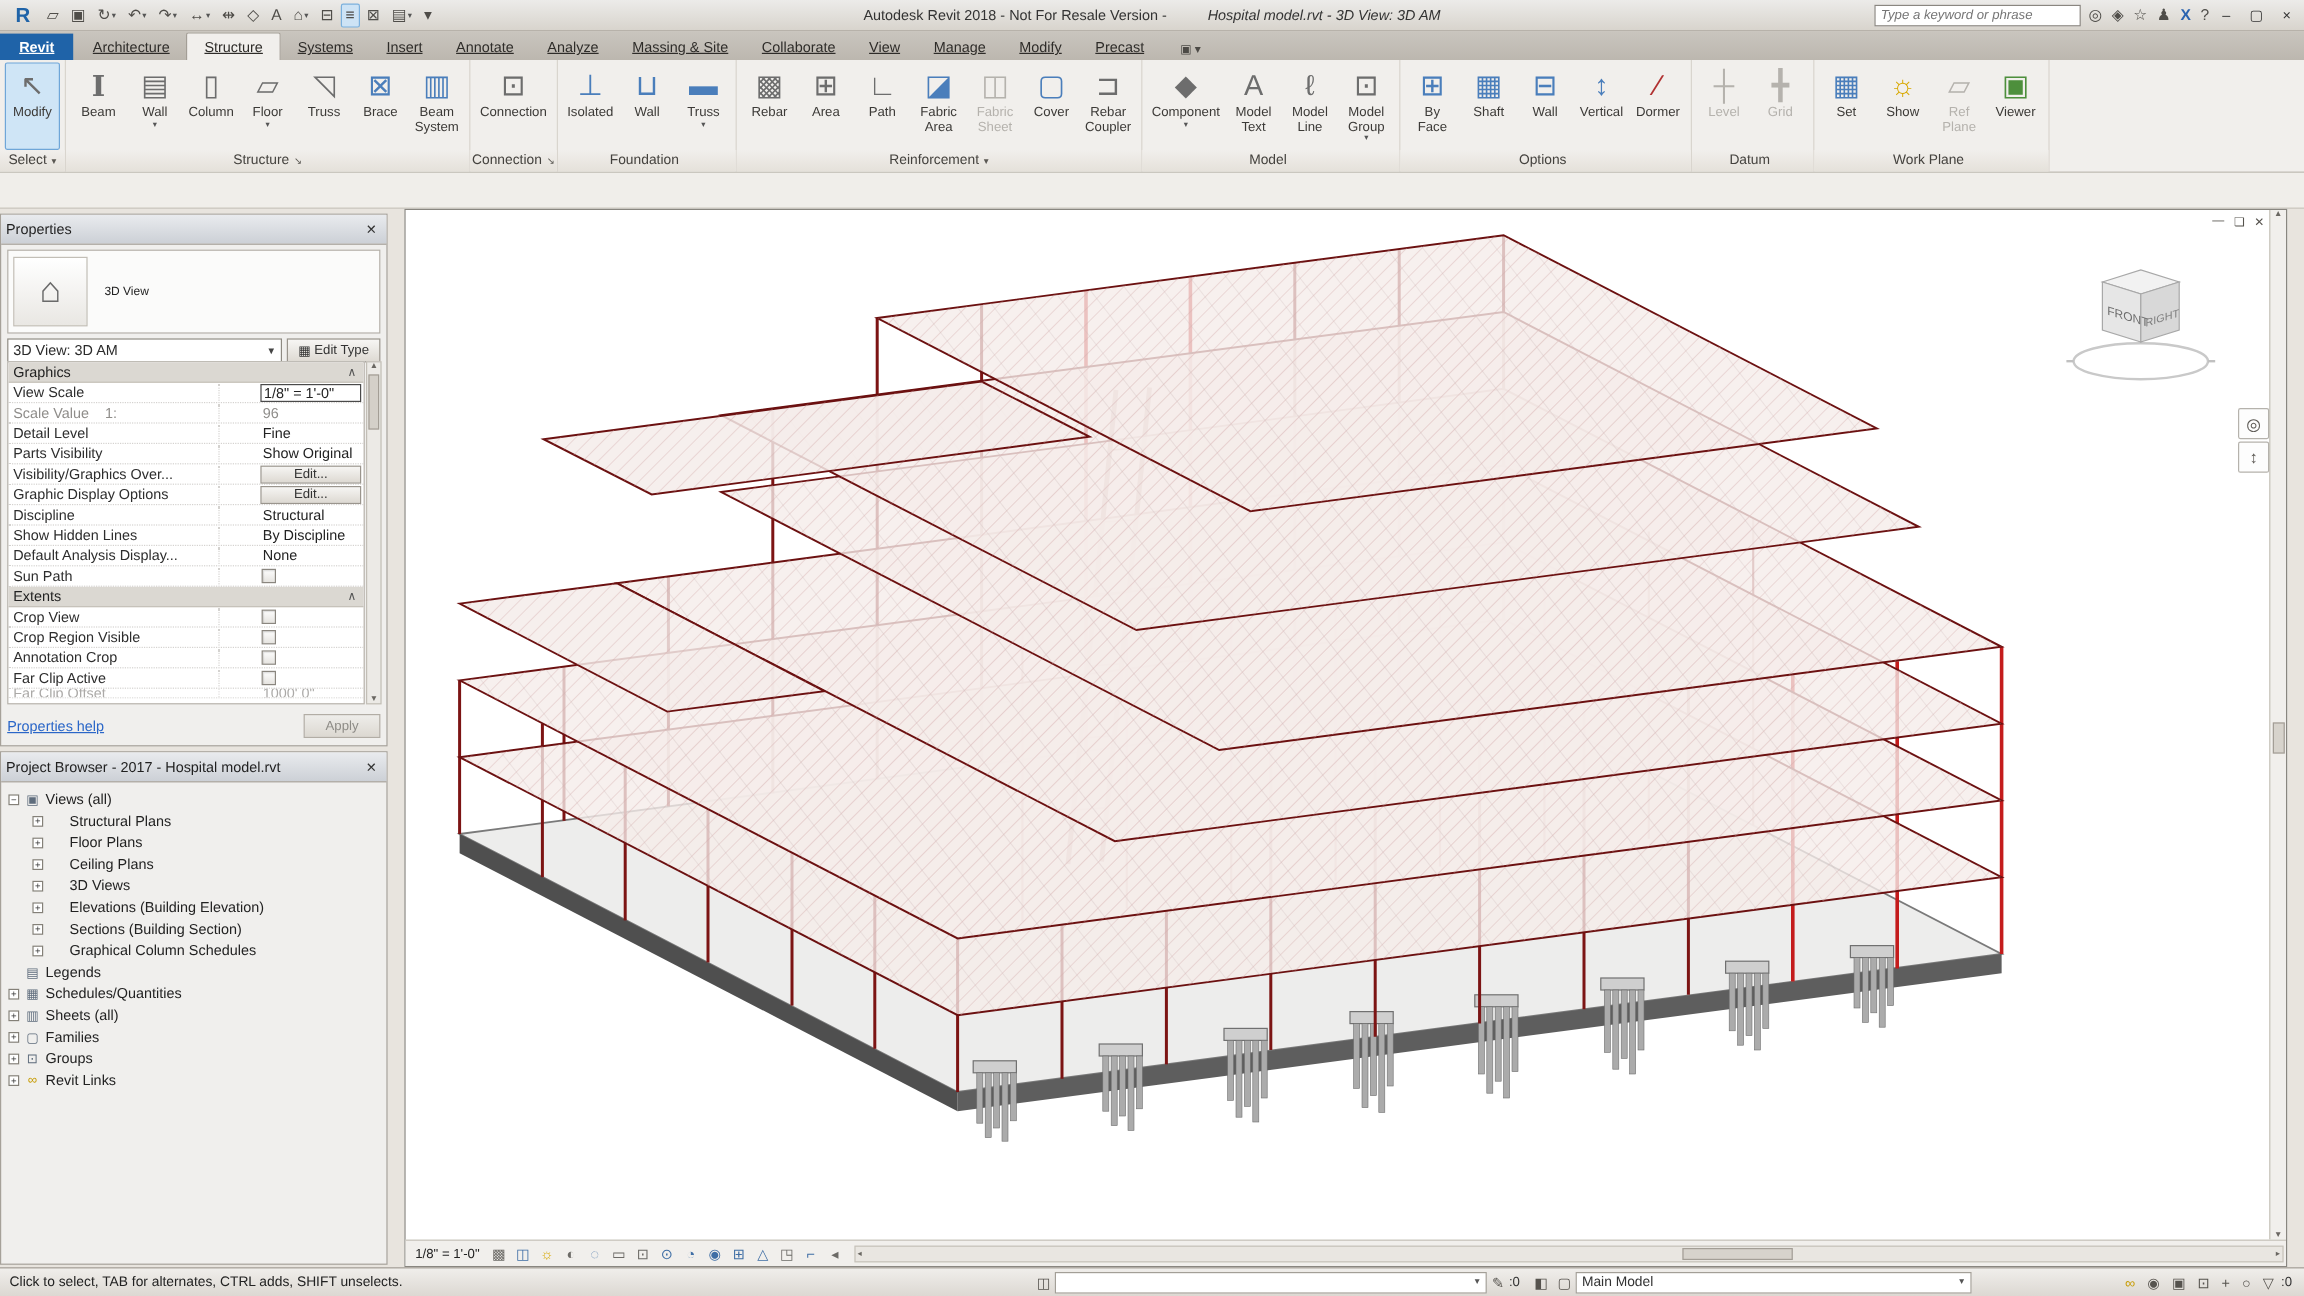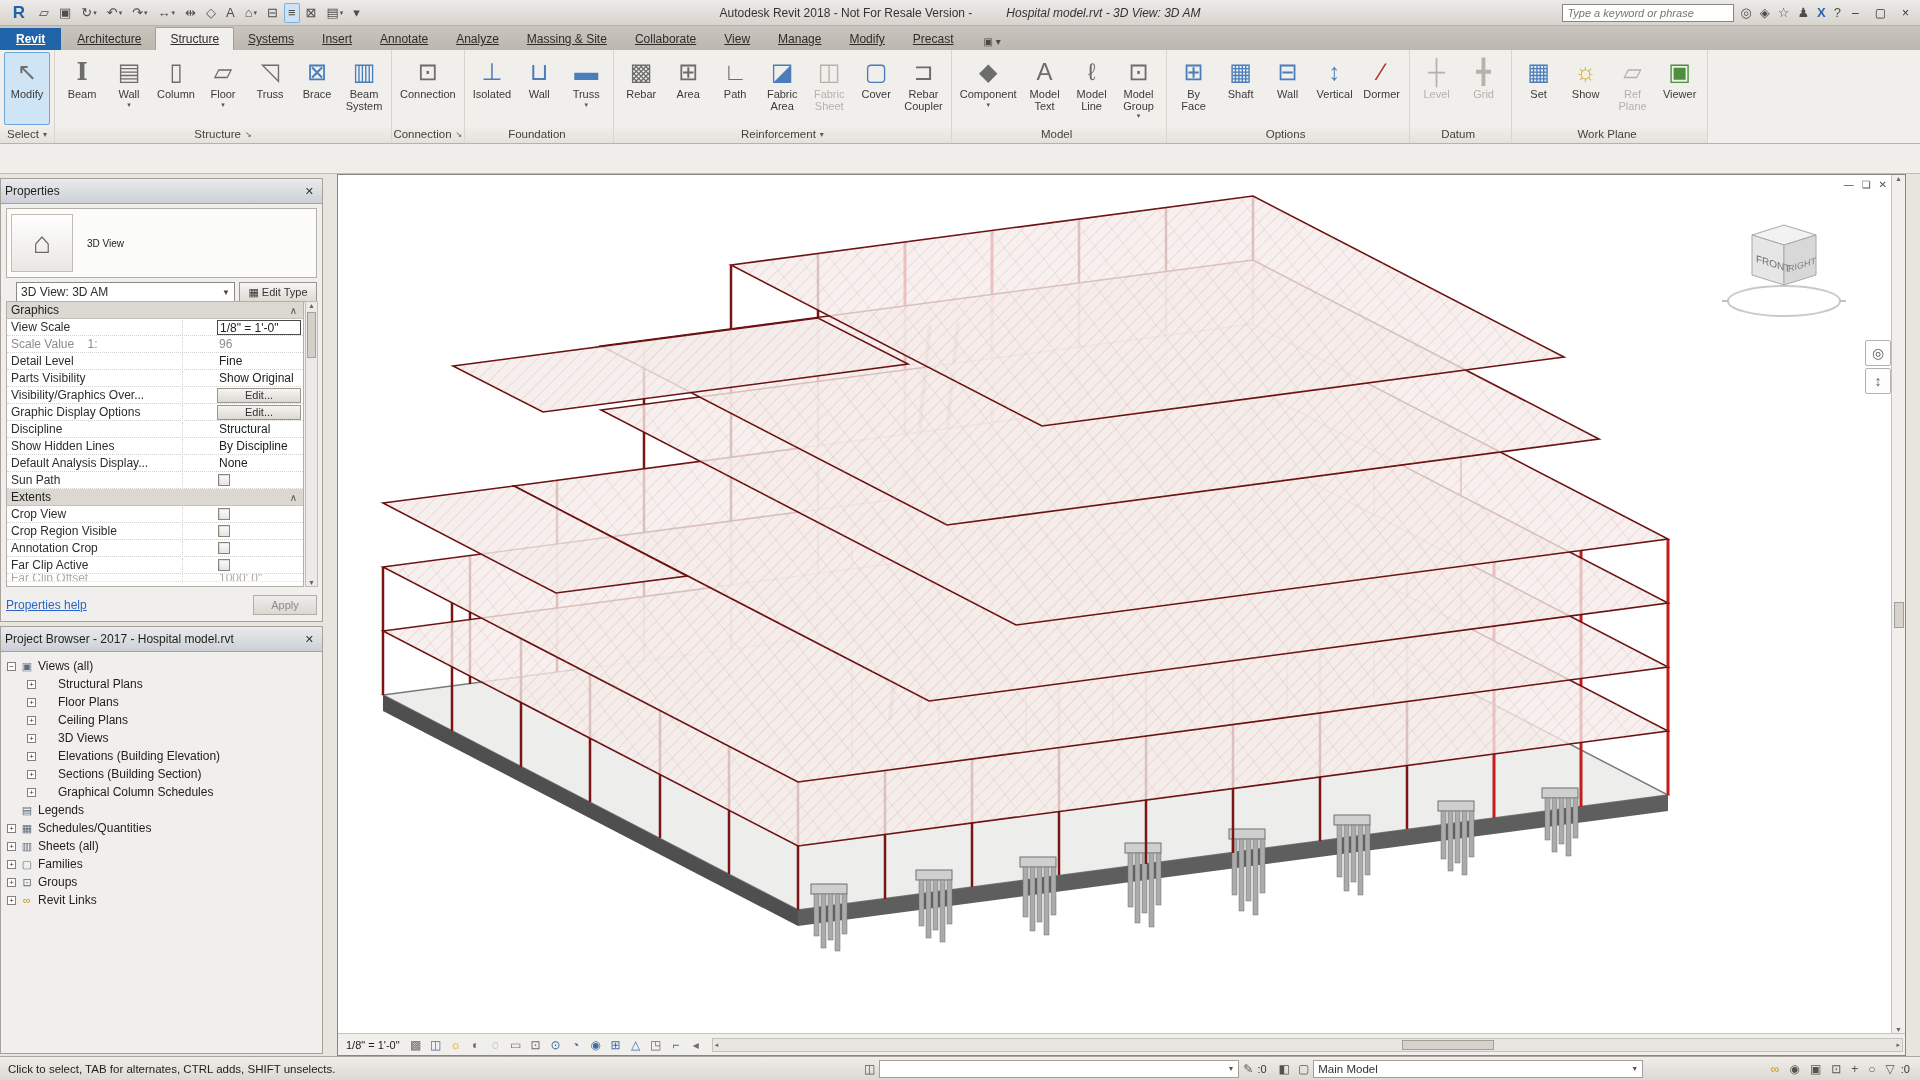--- a/index.html
+++ b/index.html
@@ -63,21 +63,21 @@
   .palette { position:absolute; left:0; width:323px; background:#f0efed; border:1px solid #a6a199; }
   .pal-head { height:20px; background:linear-gradient(#e9ebee,#ccd0d6); border-bottom:1px solid #a6a199;
     display:flex; align-items:center; padding:12px 4px; font-size:12px; color:#1f1f1f; }
   .pal-close { margin-left:auto; font-size:11px; color:#333; padding:0 4px; }
   #properties { top:4px; height:444px; }
   #typebox { margin:4px 5px 0 5px; height:70px; background:#fbfbfa; border:1px solid #b4b0a8; display:flex; align-items:center;}
   #typebox .timg { width:62px; height:58px; margin-left:4px; border:1px solid #c2beb6;
     background:linear-gradient(#ffffff,#e9e7e3); display:flex; align-items:center; justify-content:center;
     font-size:30px; color:#6a6a6a; }
   #typebox .tname { margin-left:14px; font-size:10px; color:#222; }
-  #selrow { margin:4px 5px 2px 15px; display:flex; gap:4px;border-radius:10px; }
+  #selrow { margin:4px 5px 2px 5px; display:flex; gap:4px;border-radius:10px; }
   #inst-combo { flex:1; height:20px; border:1px solid #8e8a82; background:#fff; display:flex; align-items:center; padding:0 4px;}
   #inst-combo .arrow { margin-left:auto; font-size:8px; color:#444; }
   #edit-type { width:78px; height:20px; border:1px solid #9a958d; background:linear-gradient(#f7f6f4,#dedad3);
     font-size:11px; color:#333; display:flex; align-items:center; justify-content:center; gap:3px;}
   #pgrid { position:absolute; left:5px; right:18px; top:122px; bottom:34px; background:#fff;
     border:1px solid #b4b0a8; overflow:hidden; }
   .prow { display:flex; height:17px; border-bottom:1px dotted #d4d2cf; align-items:center;gap:32px; }
   .prow .plbl { width:176px; padding-left:4px; color:#2d2d2d; white-space:pre; overflow:hidden; border-right:1px dotted #d4d2cf; }
   .prow .pval { flex:1; display:flex; align-items:center; padding:0 2px; height:100%; }
   .pv-text { padding:0 2px; color:#222; }

